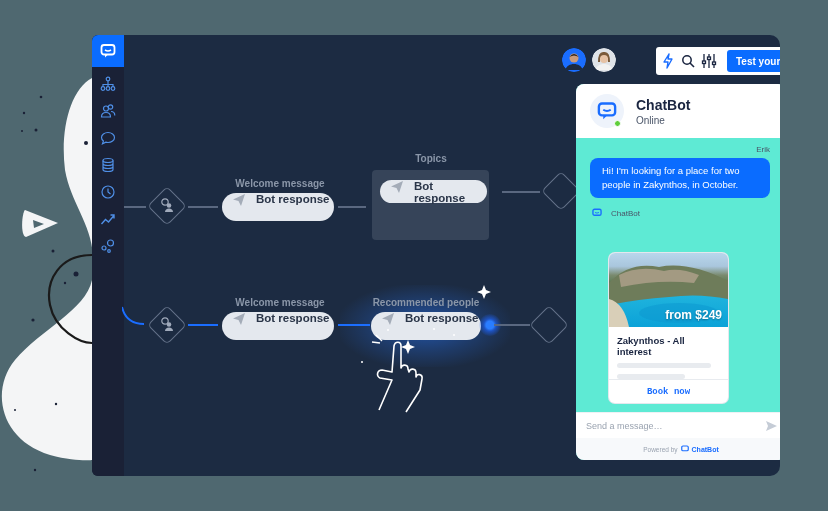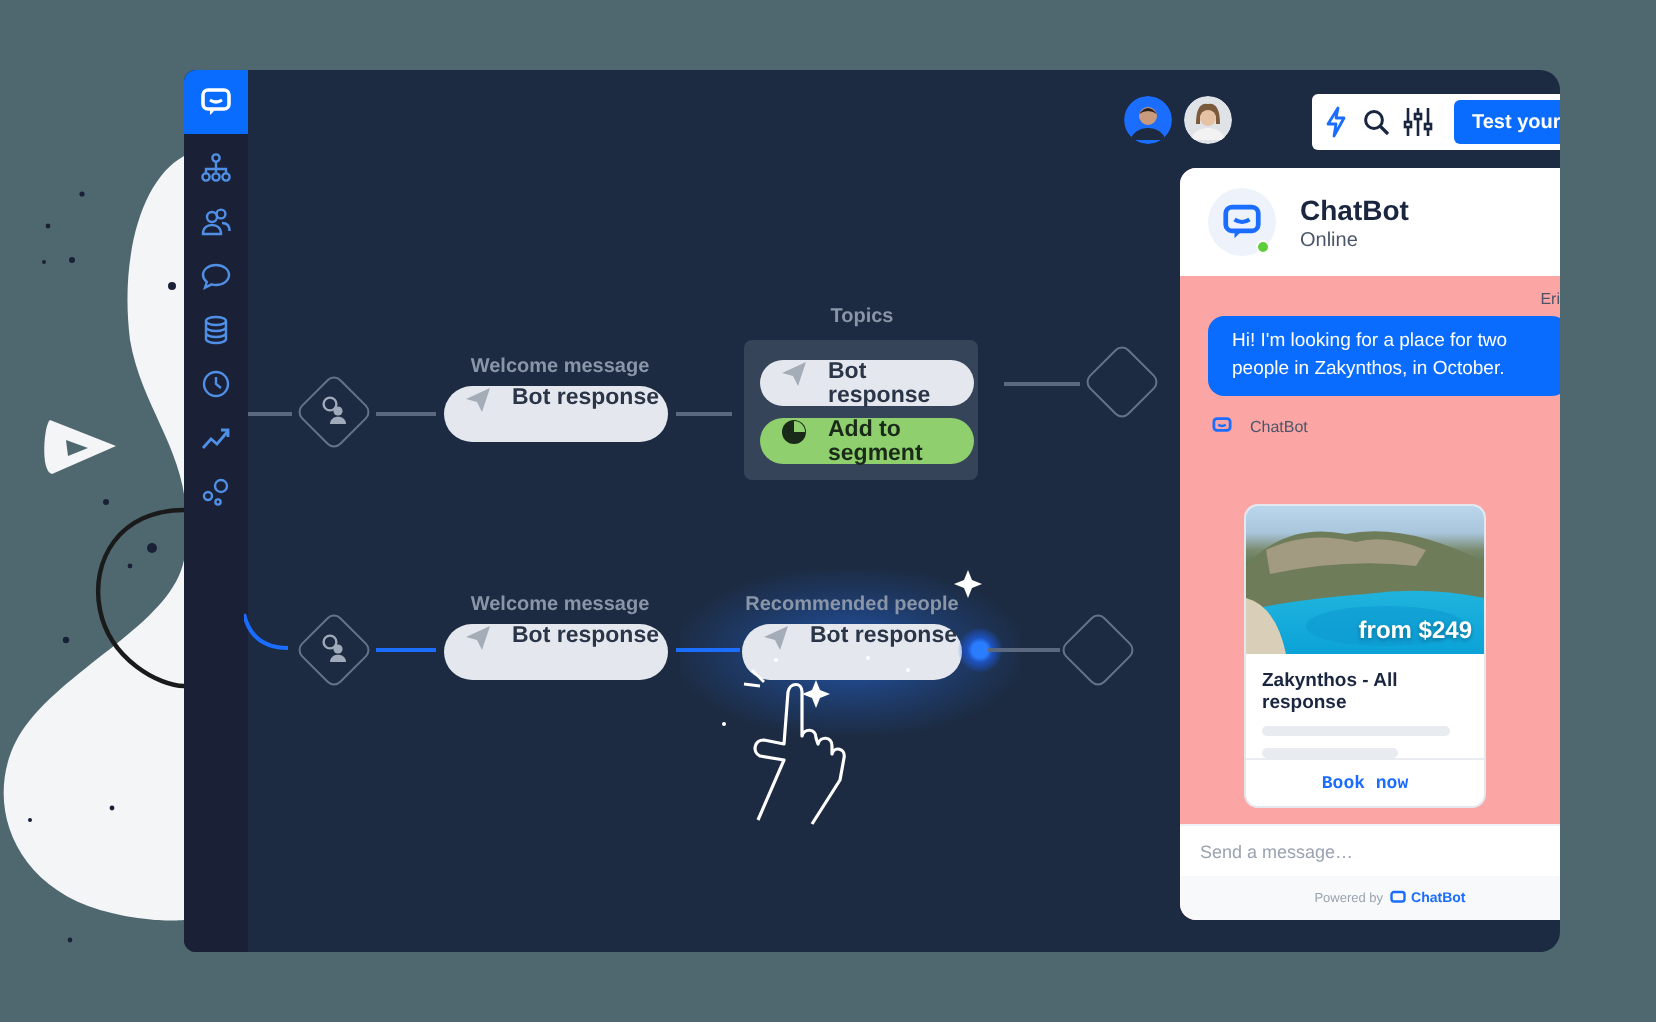--- a/index.html
+++ b/index.html
@@ -24,21 +24,21 @@
   .line.blue { background: #1a6dff; height: 2px; }
   .topics-box { position: absolute; background: #364459; border-radius: 4px; }
   .glow { position: absolute; border-radius: 30px; background: radial-gradient(ellipse at center, rgba(40,120,255,0.55) 0%, rgba(40,120,255,0.2) 45%, rgba(40,120,255,0) 75%); }
   .dot-glow { position: absolute; width: 22px; height: 22px; border-radius: 50%; background: radial-gradient(circle, #2a7dff 0 25%, rgba(30,100,255,0.6) 40%, rgba(30,100,255,0) 75%); }
 
   .toolbar { position: absolute; left: 532px; top: 12px; width: 154px; height: 28px; background: #fff; border-radius: 3px; display: flex; align-items: center; padding: 0 5px; gap: 6px; }
   .tb-icon { width: 16px; height: 16px; display: flex; align-items: center; justify-content: center; }
   .test-btn { margin-left: 4px; background: #0a6cff; color: #fff; font-size: 10px; font-weight: bold; border-radius: 3px; height: 22px; padding: 0 9px; display: flex; align-items: center; white-space: nowrap; }
   .avatar { position: absolute; top: 13px; width: 24px; height: 24px; border-radius: 50%; overflow: hidden; }
 
-  .chat { position: absolute; left: 466px; top: 49px; width: 210px; height: 376px; background: #fca5a5; border-radius: 8px; overflow: hidden; }
+  .chat { position: absolute; left: 452px; top: 49px; width: 210px; height: 376px; background: #5eead4; border-radius: 8px; overflow: hidden; }
   .chat-header { height: 54px; background: #fff; position: relative; }
   .chat-logo { position: absolute; left: 14px; top: 10px; width: 34px; height: 34px; border-radius: 50%; background: #eef3fb; display: flex; align-items: center; justify-content: center; }
   .online-dot { position: absolute; left: 38px; top: 36px; width: 7px; height: 7px; background: #5fce3c; border-radius: 50%; border: 1.5px solid #fff; }
   .chat-title { position: absolute; left: 60px; top: 13px; font-size: 14px; color: #1a2540; font-weight: bold; }
   .chat-status { position: absolute; left: 60px; top: 31px; font-size: 10px; color: #4a5568; }
   .sender { position: absolute; font-size: 8px; color: #4a5568; }
   .user-bubble { position: absolute; left: 14px; top: 74px; width: 180px; height: 40px; background: #0a6cff; border-radius: 8px; color: #fff; font-size: 9.5px; line-height: 14px; padding: 6px 12px; }
   .bot-bubble { position: absolute; left: 32px; top: 138px; height: 24px; background: #fff; border-radius: 8px; font-size: 9.5px; color: #1a2540; padding: 0 10px; display: flex; align-items: center; box-shadow: 0 1px 2px rgba(0,0,0,0.04); }
   .card { position: absolute; left: 33px; top: 169px; width: 119px; height: 150px; background: #fff; border-radius: 6px; overflow: hidden; box-shadow: 0 0 0 1px #e4e8ee; }
   .card-img { height: 74px; position: relative; background: linear-gradient(180deg, #b9d6ec 0%, #a9c6dd 18%, #7a8a6e 30%, #5e7a55 40%, #20b4dd 56%, #0ba2d8 100%); overflow: hidden; }
@@ -151,27 +151,20 @@
     <div class="line" style="left:214px;top:171px;width:28px;"></div>
 
     <div class="node-label" style="left:248px;top:118px;width:118px;">Topics</div>
     <div class="topics-box" style="left:248px;top:135px;width:117px;height:70px;"></div>
     <div class="pill" style="left:256px;top:145px;width:107px;height:23px;">
       <svg viewBox="0 0 14 14">
           <path d="M1 6.5L13 1 9 13 6.5 8z" fill="#a4acb8"></path>
         </svg>
       <span>Bot response</span>
     </div>
-    <div class="pill green" style="left:256px;top:174px;width:107px;height:23px;">
-      <svg viewBox="0 0 14 14">
-          <circle cx="7" cy="7" r="6" fill="#1a2a18"></circle>
-          <path d="M7 7V1.5A5.5 5.5 0 0 1 12.5 7z" fill="#8fcf6e"></path>
-        </svg>
-      <span>Add to segment</span>
-    </div>
     <div class="line" style="left:378px;top:156px;width:38px;"></div>
     <div class="diamond" style="left:423px;top:142px;"></div>
 
     <svg style="position:absolute;left:-2px;top:270px;" width="30" height="24">
         <path d="M0 2 Q4 19 22 19" stroke="#1a6dff" stroke-width="2" fill="none"></path>
       </svg>
     <div class="diamond" style="left:29px;top:276px;"></div>
     <svg class="diamond-icon" style="left:32px;top:279px;" viewBox="0 0 22 22">
         <circle cx="9" cy="7" r="3.2" fill="none" stroke="#a0aabb" stroke-width="1.2"></circle>
         <circle cx="13" cy="10.5" r="2.3" fill="#a0aabb"></circle>
@@ -278,21 +271,21 @@
       <div class="card">
         <div class="card-img">
           <svg width="119" height="74" viewBox="0 0 119 74" style="position:absolute;left:0;top:0;">
               <path d="M0 30 Q20 8 50 14 Q80 8 119 28 L119 46 Q90 40 60 44 Q30 46 0 52 Z" fill="#6e7c5a"></path>
               <path d="M10 22 Q30 12 55 18 Q70 14 90 22 L85 30 Q50 26 12 34 Z" fill="#a39a82"></path>
               <path d="M0 46 Q15 50 20 74 L0 74Z" fill="#d9cfb8"></path>
               <ellipse cx="70" cy="60" rx="40" ry="10" fill="#0d9ad0" opacity="0.6"></ellipse>
             </svg>
           <div class="card-price">from $249</div>
         </div>
-        <div class="card-title">Zakynthos - All response</div>
+        <div class="card-title">Zakynthos - All interest</div>
         <div class="skel" style="width:94px;"></div>
         <div class="skel" style="width:68px;"></div>
         <div class="card-action">Book now</div>
       </div>
 
       <div class="chat-input">Send a message…</div>
       <svg class="send-icon" style="top:336px;" width="13" height="12" viewBox="0 0 13 12">
           <path d="M1 1 L12 6 L1 11 L3 6 Z" fill="#c5ccd6"></path>
         </svg>
       <div class="powered">

